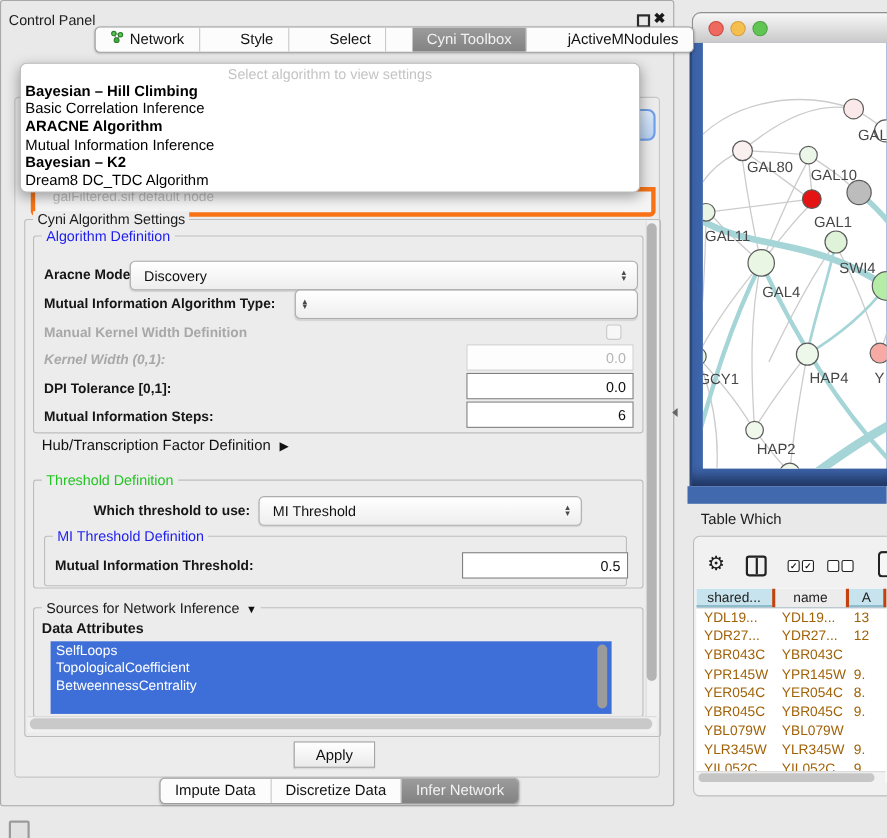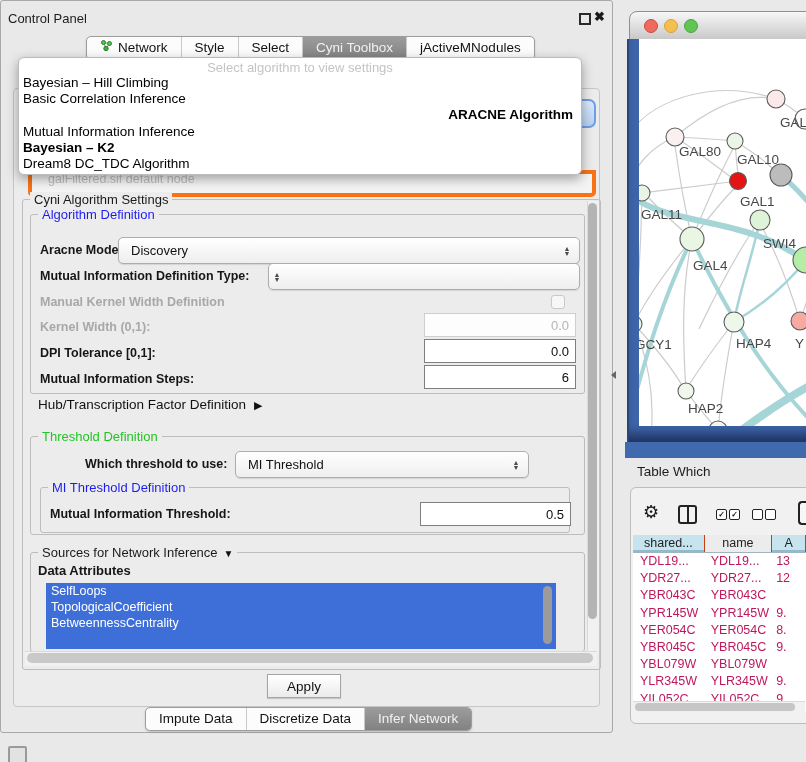--- a/index.html
+++ b/index.html
@@ -78,39 +78,39 @@
   .gear{left:643px;top:501px;font-size:18px;color:#1c1c1c;z-index:3;}
   .split-ico{left:678px;top:505px;width:15px;height:15px;border:2px solid #222;border-radius:3px;z-index:3;}
   .split-ico div{position:absolute;left:6.5px;top:0;width:2px;height:15px;background:#222;}
   .mini-chk{width:9px;height:9px;border:1.6px solid #222;border-radius:2px;z-index:3;
     font-size:8px;line-height:9px;text-align:center;color:#111;font-weight:bold;background:#fff;}
   .doc-frag{left:798px;top:501px;width:8px;height:20px;border:2px solid #222;border-right:none;
     border-radius:4px 0 0 4px;z-index:3;background:#f7f7f7;}
   .tbl{left:633px;top:535px;width:173px;height:177px;background:#fff;overflow:hidden;z-index:3;}
   .tbl-head{display:flex;height:17px;border-bottom:1px solid #9fb4be;}
   .hc{font-size:12.5px;line-height:17px;text-align:center;color:#222;
-    border-right:1px solid #c2410c;background:#ececec;overflow:hidden;white-space:nowrap;}
+    border-right:3px solid #c2410c;background:#ececec;overflow:hidden;white-space:nowrap;}
   .hc.hl{background:#c6e3ee;box-shadow:inset 0 -2px 0 #8fbccd;}
   .trow{display:flex;height:17.2px;}
-  .tc{font-size:12.5px;line-height:17.2px;color:#be185d;overflow:hidden;white-space:nowrap;}
+  .tc{font-size:12.5px;line-height:17.2px;color:#a16207;overflow:hidden;white-space:nowrap;}
   .c0{width:85px;padding-left:7px;box-sizing:border-box;}
   .c1{width:80px;padding-left:6px;box-sizing:border-box;}
   .c2{width:40px;padding-left:4px;box-sizing:border-box;}
   .corner-ico{left:8px;top:746px;width:15px;height:15px;border:2px solid #9a9a9a;
     border-radius:2px;background:#e2e2e2;z-index:2;}
 </style>
 </head>
 <body>
 
 <div class="abs cp-window"></div>
 <div class="abs cp-title">Control Panel</div>
 <div class="abs float-ico"></div>
 <div class="abs close-ico">✖</div>
 
-<div class="abs seg" id="top-tabs" style="left:86px;top:36px;">
+<div class="abs seg" id="top-tabs" style="left:86px;top:24px;gap:24px;">
     <div class="tab">
       <span><svg width="13" height="13" viewBox="0 0 13 13">
           <line x1="3.5" y1="3.5" x2="9.5" y2="4.5" stroke="#8a8a8a"></line>
           <line x1="3.5" y1="3.5" x2="6" y2="9.5" stroke="#8a8a8a"></line>
           <line x1="9.5" y1="4.5" x2="6" y2="9.5" stroke="#8a8a8a"></line>
           <circle cx="3.5" cy="3.5" r="2" fill="#57c84d" stroke="#2c7d2c"></circle>
           <circle cx="9.5" cy="4.5" r="2" fill="#57c84d" stroke="#2c7d2c"></circle>
           <circle cx="6" cy="9.5" r="2.2" fill="#3fae3f" stroke="#2c7d2c"></circle>
         </svg></span>
       <span>Network</span>
@@ -131,23 +131,23 @@
 
 <div class="abs inner-panel"></div>
 <div class="abs focus-frag"></div>
 <div class="abs bg-combo">
   <span>galFiltered.sif default node</span>
 </div>
 
 <div class="abs popup">
   <div class="ph">Select algorithm to view settings</div>
   <div id="popup-list">
-      <div class="item" style="top: 17px;">Bayesian – Hill Climbing</div>
+      <div class="item" style="top: 17px; font-weight: bold;">Bayesian – Hill Climbing</div>
       <div class="item" style="top: 33.2px;">Basic Correlation Inference</div>
-      <div class="item b" style="top: 49.4px; text-align: right;">ARACNE Algorithm</div>
+      <div class="item b" style="top: 49.4px;">ARACNE Algorithm</div>
       <div class="item" style="top: 65.6px;">Mutual Information Inference</div>
       <div class="item" style="top: 81.8px; font-weight: bold;">Bayesian – K2</div>
       <div class="item" style="top: 98px;">Dream8 DC_TDC Algorithm</div>
     </div>
 </div>
 
 <div class="abs grp" style="left:22px;top:199px;width:577px;height:469px;"></div>
 <span class="abs grp-title t-black" style="left:30px;top:192px;">Cyni Algorithm Settings</span>
 
 <div class="abs sb-v" style="left:587px;top:201px;width:11px;height:452px;"></div>
@@ -160,32 +160,32 @@
 
 <span class="abs lbl" style="left:40px;top:243px;">Aracne Mode:</span>
 <div class="abs combo" style="left:118px;top:237px;width:460px;height:25px;">
   <span class="ct">Discovery</span>
   <span class="spin">
       <span>▲</span>
       <span>▼</span>
     </span>
 </div>
 
-<span class="abs lbl" style="left:40px;top:269px;">Mutual Information Definition Type:</span>
+<span class="abs lbl" style="left:40px;top:269px;">Mutual Information Algorithm Type:</span>
 <div class="abs combo" style="left:268px;top:263px;width:310px;height:25px;">
   <span class="spin">
       <span>▲</span>
       <span>▼</span>
     </span>
 </div>
 
 <span class="abs lbl dis" style="left:40px;top:295px;">Manual Kernel Width Definition</span>
 <div class="abs chk" style="left:551px;top:295px;"></div>
 
-<span class="abs lbl dis" style="left:40px;top:320px;">Kernel Width (0,1):</span>
+<span class="abs lbl dis" style="left:40px;top:320px;font-style:italic;">Kernel Width (0,1):</span>
 <div class="abs tfield dis" style="left:424px;top:313px;width:144px;height:22px;">
   <span>0.0</span>
 </div>
 
 <span class="abs lbl" style="left:40px;top:346px;">DPI Tolerance [0,1]:</span>
 <div class="abs tfield" style="left:424px;top:339px;width:144px;height:22px;">
   <span>0.0</span>
 </div>
 
 <span class="abs lbl" style="left:40px;top:372px;">Mutual Information Steps:</span>

